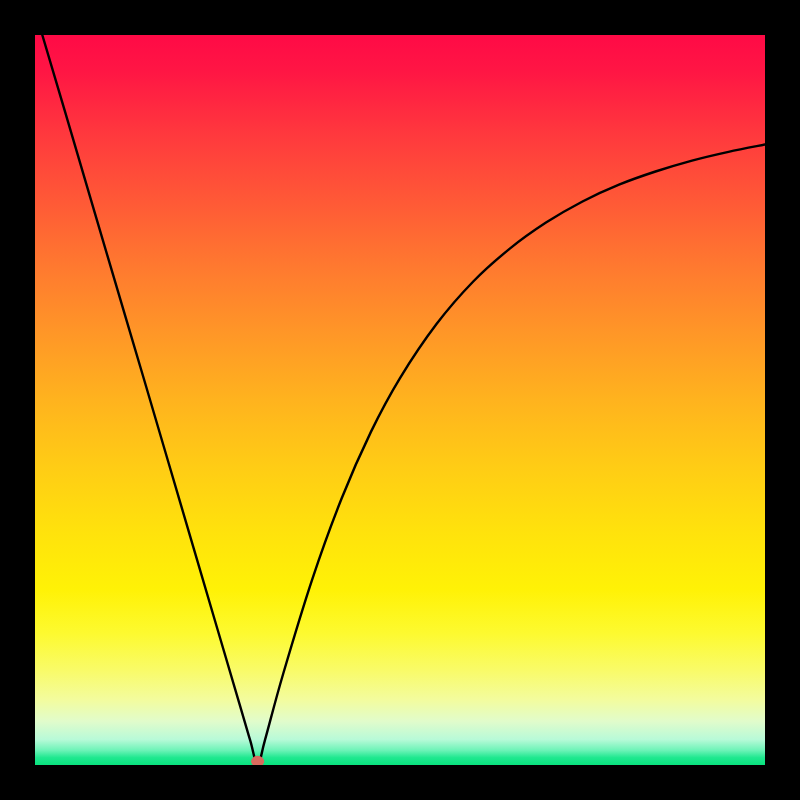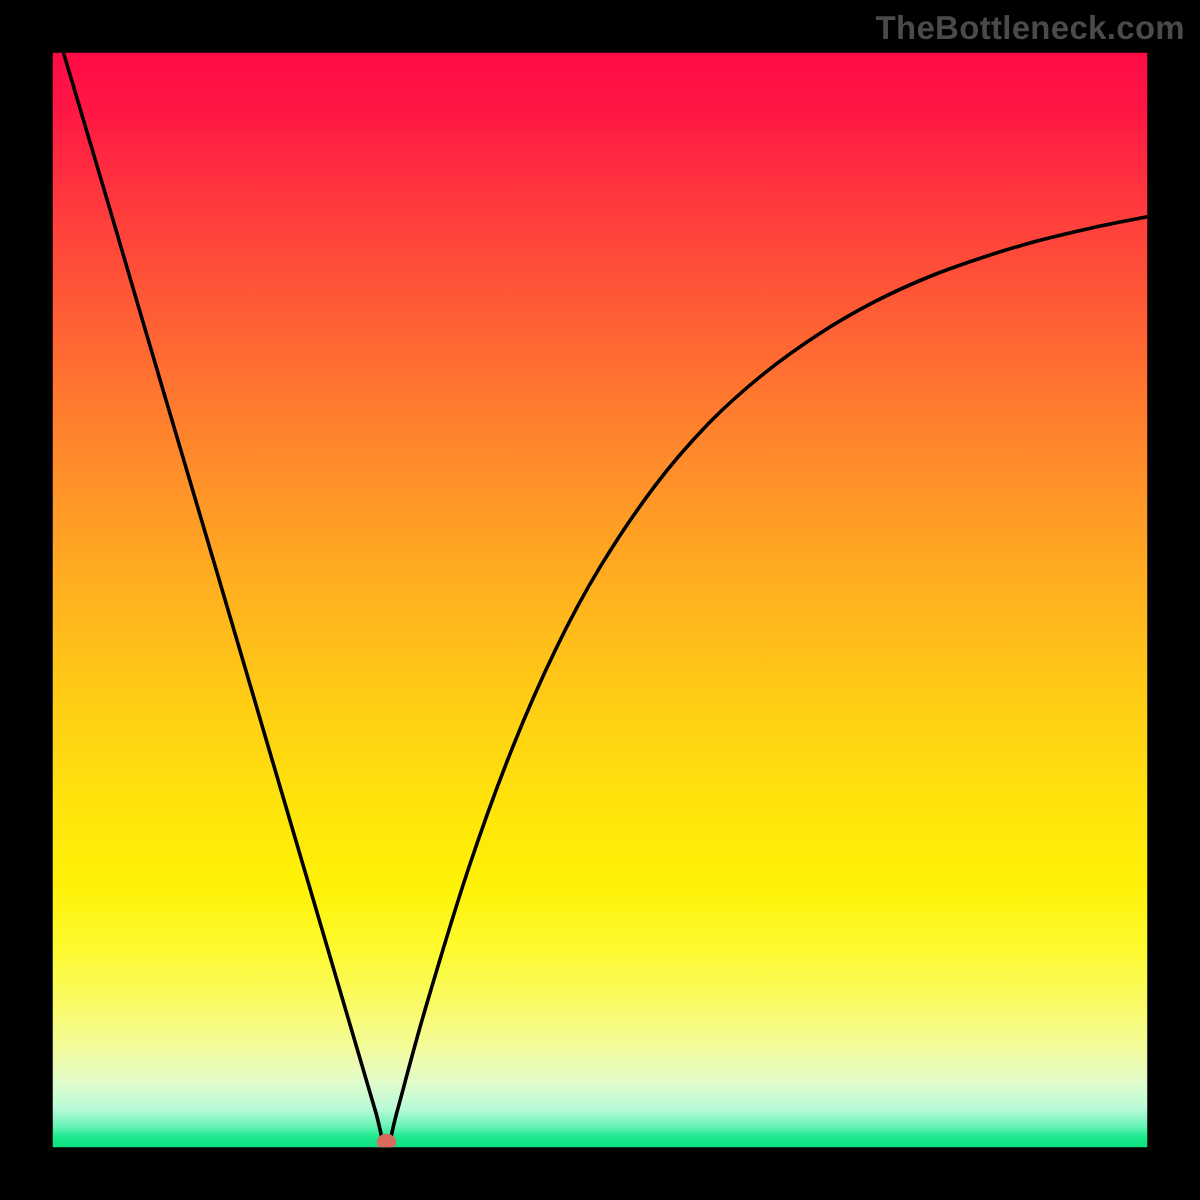--- a/index.html
+++ b/index.html
@@ -76,15 +76,14 @@
 <div class="frame">
 
   <div class="plot-area">
     <div class="gradient"></div>
     <svg class="curve-svg" viewBox="0 0 730 730" preserveAspectRatio="none">
       <path d="M 7.3 0 C 12.166666666666666 16.424999999999994 25.549999999999997 61.44166666666661 36.5 98.54999999999995 C 47.45 135.6583333333333 60.833333333333336 181.40500000000003 73 222.65000000000003 C 85.16666666666667 263.89500000000004 97.33333333333333 304.775 109.5 346.02 C 121.66666666666667 387.265 133.83333333333334 428.7533333333333 146 470.11999999999995 C 158.16666666666666 511.4866666666666 172.76666666666665 561.1266666666667 182.5 594.22 C 192.23333333333335 627.3133333333334 198.925 650.0649999999999 204.4 668.68 C 209.875 687.295 212.30833333333334 695.6899999999999 215.35 705.91 C 218.39166666666665 716.13 220.21666666666667 730.1216666666667 222.65 730 C 225.08333333333334 729.8783333333333 225.69166666666666 720.3883333333333 229.95 705.18 C 234.20833333333331 689.9716666666666 240.29166666666669 665.6383333333333 248.20000000000002 638.75 C 256.10833333333335 611.8616666666667 267.66666666666663 573.0500000000001 277.4 543.85 C 287.1333333333333 514.65 296.8666666666666 488.005 306.59999999999997 463.55 C 316.3333333333333 439.095 326.06666666666666 417.195 335.8 397.12 C 345.53333333333336 377.045 354.05 361.1066666666666 365 343.09999999999997 C 375.95 325.0933333333333 389.33333333333337 305.14000000000004 401.50000000000006 289.08000000000004 C 413.66666666666674 273.02000000000004 425.83333333333337 259.27166666666665 438 246.73999999999995 C 450.16666666666663 234.2083333333333 462.33333333333337 223.74499999999998 474.5 213.89 C 486.66666666666663 204.035 498.83333333333326 195.51833333333335 510.99999999999994 187.61 C 523.1666666666666 179.70166666666668 535.3333333333334 172.76666666666662 547.5 166.43999999999994 C 559.6666666666666 160.11333333333326 571.8333333333334 154.6383333333333 584 149.64999999999998 C 596.1666666666666 144.66166666666666 608.3333333333334 140.52499999999998 620.5 136.51 C 632.6666666666666 132.495 644.8333333333334 128.84500000000006 657 125.56000000000006 C 669.1666666666666 122.27500000000008 681.3333333333334 119.47666666666674 693.5 116.80000000000007 C 705.6666666666666 114.12333333333339 723.9166666666666 110.71666666666668 730 109.5" id="curve-path" fill="none" stroke="#000" stroke-width="2.4" stroke-linejoin="round" stroke-linecap="round"></path>
       <ellipse id="marker-dot" class="dot" cx="222.65" cy="726.35" rx="6.5" ry="5.5"></ellipse>
     </svg>
   </div>
 
-  <div class="watermark">TheBottleneck.com</div>
 
 </div>
 
 </body></html>

